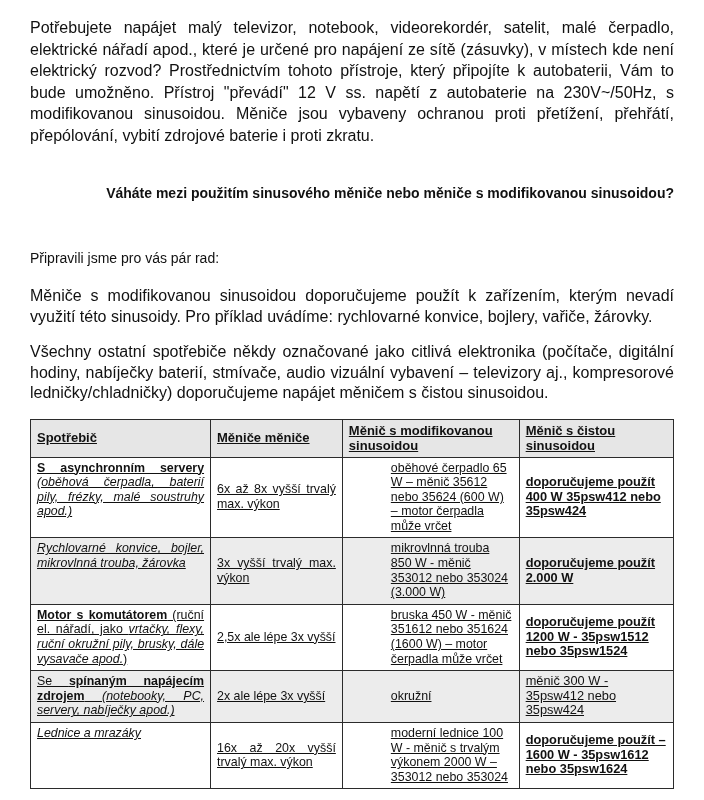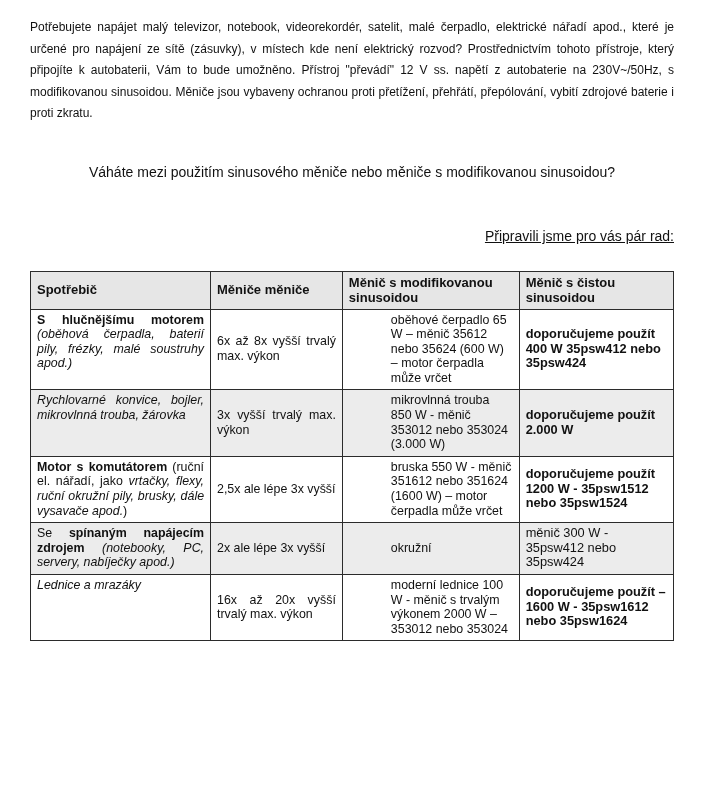--- a/index.html
+++ b/index.html
@@ -15,52 +15,52 @@
     height: 800px;
     overflow: hidden;
     background: #ffffff;
     color: var(--text-col);
     font-family: "Liberation Sans", sans-serif;
   }
   .page {
     padding: 17px 30px 0 30px;
   }
   .para {
-    font-size: 12px;
+    font-size: 16px;
     line-height: 21.5px;
     text-align: justify;
     margin: 0 0 0 0;
   }
   .intro { margin-bottom: 37px; }
   .question-heading {
     font-size: 14px;
-    font-weight: normal;
-    text-align: center;
+    font-weight: bold;
+    text-align: right;
     margin-bottom: 43px;
   }
   .tips-heading {
     font-size: 14px;
-    text-decoration: underline;
-    text-align: right;
-    margin-bottom: 23px;
+    text-align: left;
+    margin-bottom: 17px;
   }
   .tip { margin-bottom: 15px; line-height: 20.5px; }
   table.appliance-table {
     width: 100%;
     border-collapse: collapse;
     table-layout: fixed;
     margin-top: 14px;
     font-size: 12.4px;
     line-height: 14.6px;
   }
   .appliance-table th,
   .appliance-table td {
     border: 1.5px solid var(--border-col);
     padding: 3px 6px 4px 6px;
     overflow: hidden;
+    text-decoration: underline;
   }
   .appliance-table thead th {
     background: var(--header-shade);
     text-align: left;
     vertical-align: middle;
     font-size: 13px;
     line-height: 15px;
   }
   .appliance-table tr.shaded td { background: var(--row-shade); }
   .appliance-table td.col1 { vertical-align: top; text-align: justify; }
@@ -74,55 +74,57 @@
 <body>
 
 <div class="page">
 
   <p class="para intro">Potřebujete napájet malý televizor, notebook, videorekordér, satelit, malé čerpadlo, elektrické nářadí apod., které je určené pro napájení ze sítě (zásuvky), v místech kde není elektrický rozvod? Prostřednictvím tohoto přístroje, který připojíte k autobaterii, Vám to bude umožněno. Přístroj "převádí" 12 V ss. napětí z autobaterie na 230V~/50Hz, s modifikovanou sinusoidou. Měniče jsou vybaveny ochranou proti přetížení, přehřátí, přepólování, vybití zdrojové baterie i proti zkratu.</p>
 
   <p class="para question-heading">Váháte mezi použitím sinusového měniče nebo měniče s modifikovanou sinusoidou?</p>
 
   <p class="para tips-heading">Připravili jsme pro vás pár rad:</p>
 
+  <p class="para tip">Měniče s modifikovanou sinusoidou doporučujeme použít k zařízením, kterým nevadí využití této sinusoidy. Pro příklad uvádíme: rychlovarné konvice, bojlery, vařiče, žárovky.</p>
 
+  <p class="para tip">Všechny ostatní spotřebiče někdy označované jako citlivá elektronika (počítače, digitální hodiny, nabíječky baterií, stmívače, audio vizuální vybavení – televizory aj., kompresorové ledničky/chladničky) doporučujeme napájet měničem s čistou sinusoidou.</p>
 
 
   <table class="appliance-table">
     <colgroup>
       <col style="width:28%">
       <col style="width:20.5%">
       <col style="width:27.5%">
       <col style="width:24%">
     </colgroup>
     <thead>
       <tr>
         <th>Spotřebič</th>
         <th>Měniče měniče</th>
         <th>Měnič s modifikovanou sinusoidou</th>
         <th>Měnič s čistou sinusoidou</th>
       </tr>
     </thead>
     <tbody>
         <tr>
-          <td class="col1"><span class="b">S hlučnějšímu motorem</span><span> </span><span class="i">(oběhová čerpadla, baterií pily, frézky, malé soustruhy apod.)</span></td>
+          <td class="col1"><span class="b">S asynchronním servery</span><span> </span><span class="i">(oběhová čerpadla, baterií pily, frézky, malé soustruhy apod.)</span></td>
           <td class="col2"><span>6x až 8x vyšší trvalý max. výkon</span></td>
           <td class="col3"><span>oběhové čerpadlo 65 W – měnič 35612 nebo 35624 (600 W) – motor čerpadla může vrčet</span></td>
           <td class="col4"><span class="b">doporučujeme použít 400 W 35psw412 nebo 35psw424</span></td>
         </tr>
         <tr class="shaded">
           <td class="col1"><span class="i">Rychlovarné konvice, bojler, mikrovlnná trouba, žárovka</span></td>
           <td class="col2"><span>3x vyšší trvalý max. výkon</span></td>
           <td class="col3"><span>mikrovlnná trouba 850 W - měnič 353012 nebo 353024 (3.000 W)</span></td>
           <td class="col4"><span class="b">doporučujeme použít 2.000 W</span></td>
         </tr>
         <tr>
           <td class="col1"><span class="b">Motor s komutátorem</span><span> (ruční el. nářadí, jako </span><span class="i">vrtačky, flexy, ruční okružní pily, brusky, dále vysavače apod.</span><span>)</span></td>
           <td class="col2"><span>2,5x ale lépe 3x vyšší</span></td>
-          <td class="col3"><span>bruska 550 W - měnič 351612 nebo 351624 (1600 W) – motor čerpadla může vrčet</span></td>
+          <td class="col3"><span>bruska 450 W - měnič 351612 nebo 351624 (1600 W) – motor čerpadla může vrčet</span></td>
           <td class="col4"><span class="b">doporučujeme použít 1200 W - 35psw1512 nebo 35psw1524</span></td>
         </tr>
         <tr class="shaded">
           <td class="col1"><span>Se </span><span class="b">spínaným napájecím zdrojem</span><span> </span><span class="i">(notebooky, PC, servery, nabíječky apod.)</span></td>
           <td class="col2"><span>2x ale lépe 3x vyšší</span></td>
           <td class="col3"><span>okružní</span></td>
           <td class="col4"><span>měnič 300 W - 35psw412 nebo 35psw424</span></td>
         </tr>
         <tr>
           <td class="col1"><span class="i">Lednice a mrazáky</span></td>

